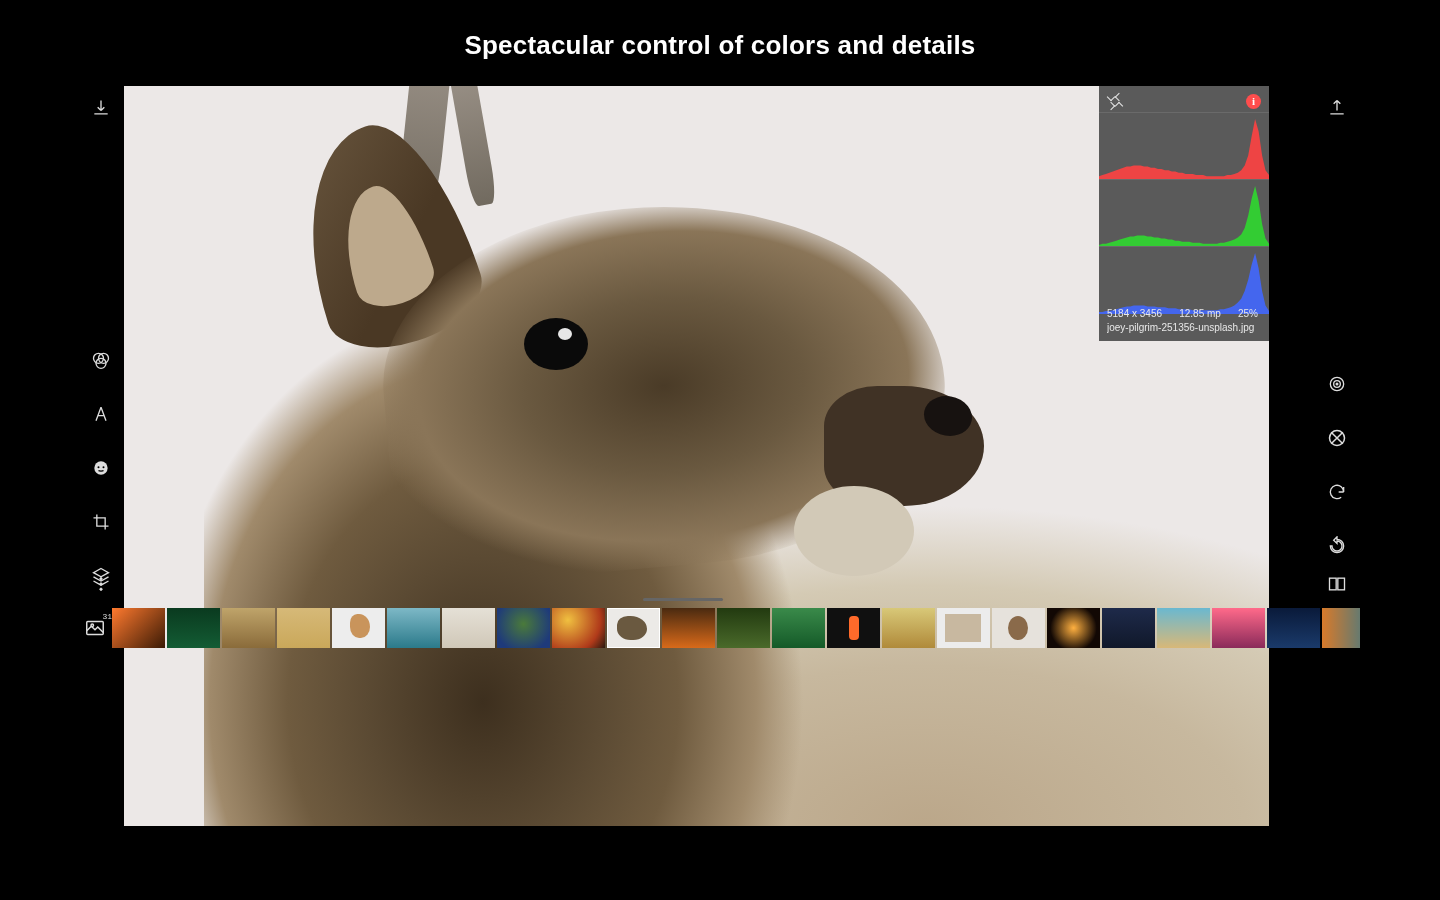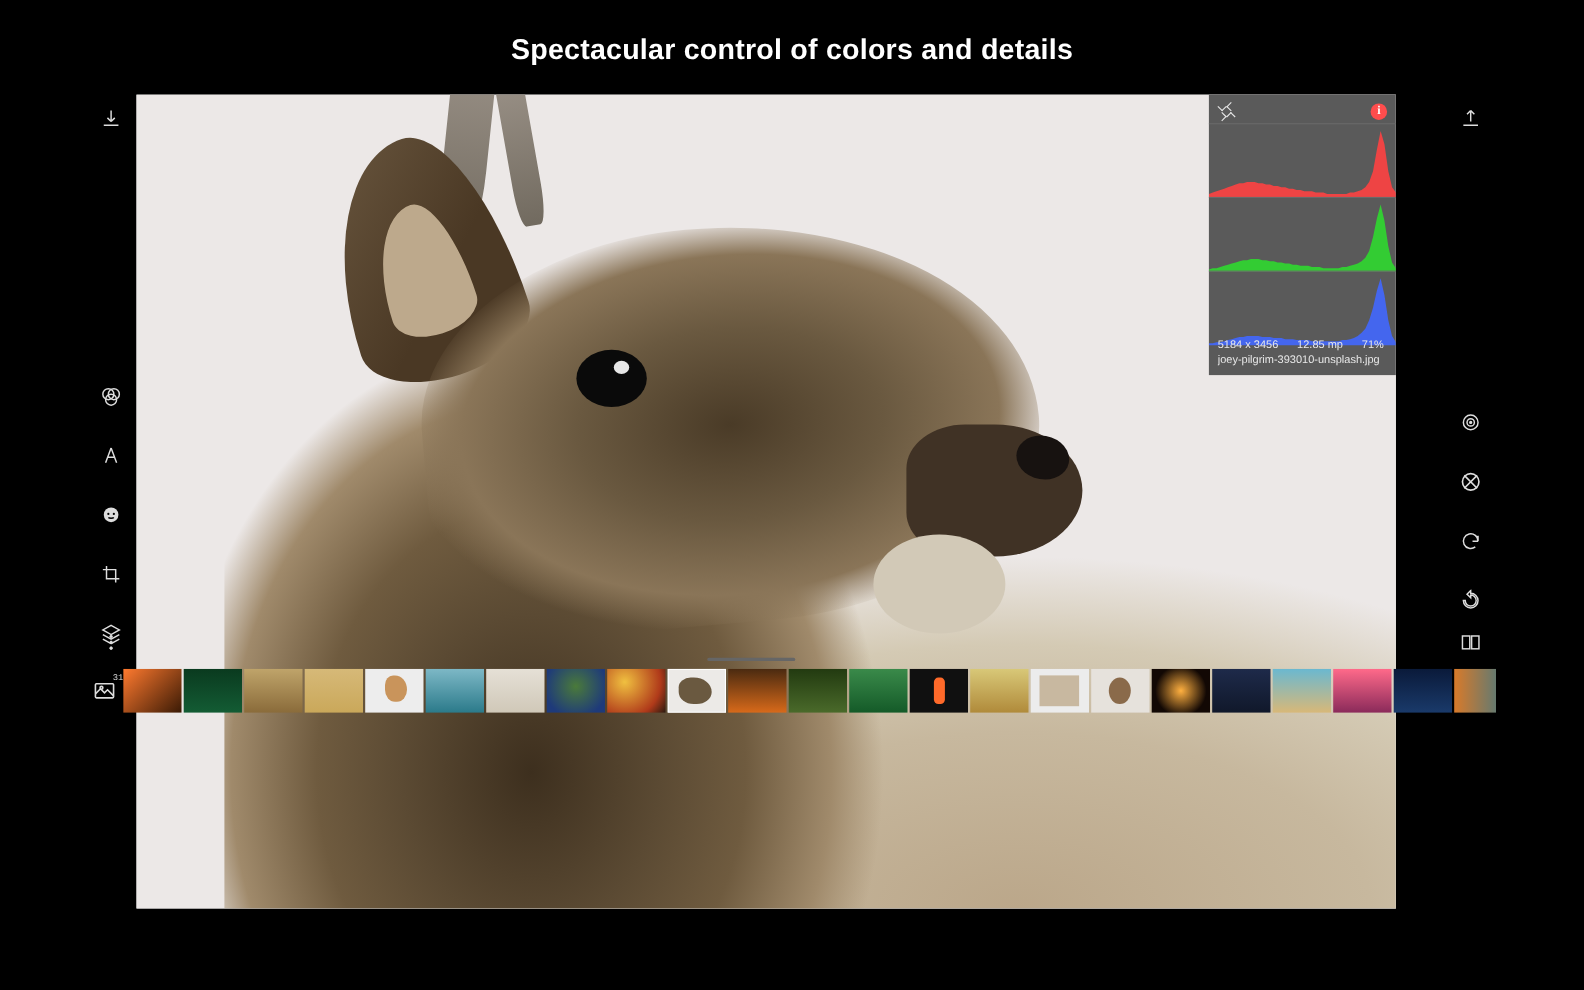--- a/index.html
+++ b/index.html
@@ -244,23 +244,23 @@
         </div>
       <div class="hist-row r3">
           <svg viewBox="0 0 170 67" preserveAspectRatio="none">
             <polygon id="hist-blue" fill="#46e" stroke="none" points="0,67 0.0,65.1 3.5,65.1 6.9,64.1 10.4,64.1 13.9,63.2 17.3,62.2 20.8,61.3 24.3,60.3 27.8,59.4 31.2,59.4 34.7,58.4 38.2,58.4 41.6,58.4 45.1,58.4 48.6,59.4 52.0,59.4 55.5,59.4 59.0,60.3 62.4,60.3 65.9,60.3 69.4,61.3 72.9,61.3 76.3,61.3 79.8,62.2 83.3,62.2 86.7,62.2 90.2,62.2 93.7,63.2 97.1,63.2 100.6,63.2 104.1,63.2 107.6,63.2 111.0,63.2 114.5,63.2 118.0,63.2 121.4,62.2 124.9,62.2 128.4,61.3 131.8,60.3 135.3,58.4 138.8,55.6 142.2,51.8 145.7,44.1 149.2,32.7 152.7,17.4 156.1,6.0 159.6,21.3 163.1,44.1 166.5,58.4 170.0,64.1 170,67"></polygon>
           </svg>
         </div>
       <div class="hist-meta">
         <div class="hist-meta-line1">
           <span>5184 x 3456</span>
           <span>12.85 mp</span>
-          <span>71%</span>
+          <span>25%</span>
         </div>
-        <div class="hist-meta-line2">joey-pilgrim-393010-unsplash.jpg</div>
+        <div class="hist-meta-line2">joey-pilgrim-251356-unsplash.jpg</div>
       </div>
     </div>
   </div>
 
   <div class="scroll-indicator">
       <div class="handle"></div>
     </div>
 
   <div class="filmstrip">
     <div class="filmstrip-toggle">

